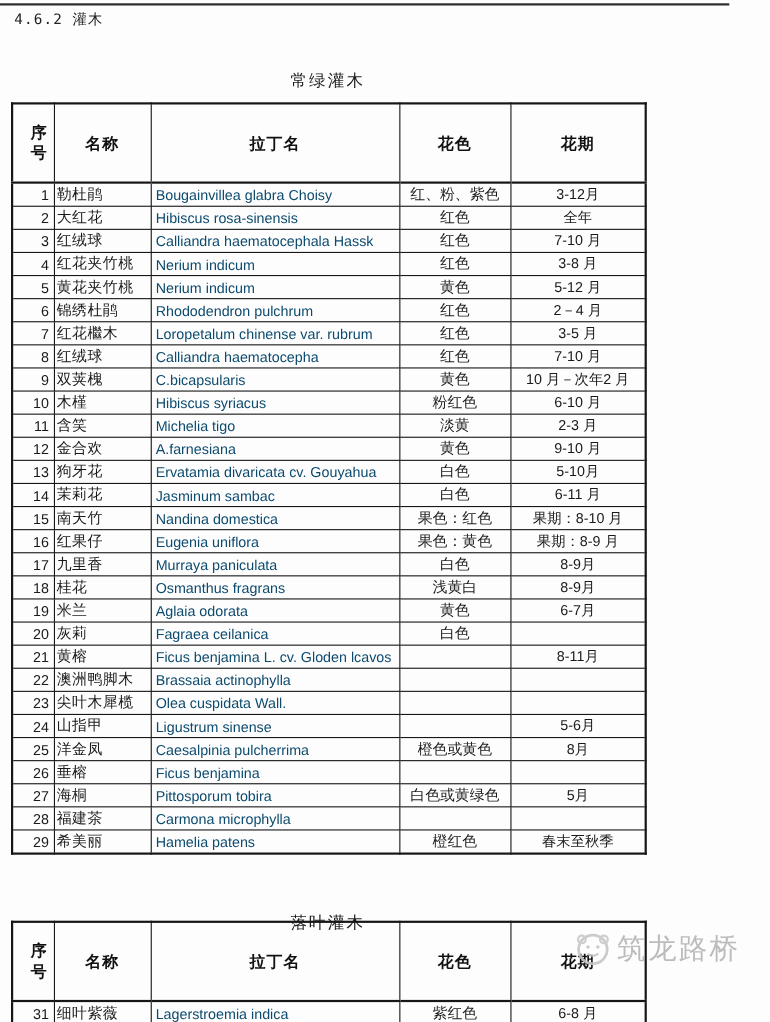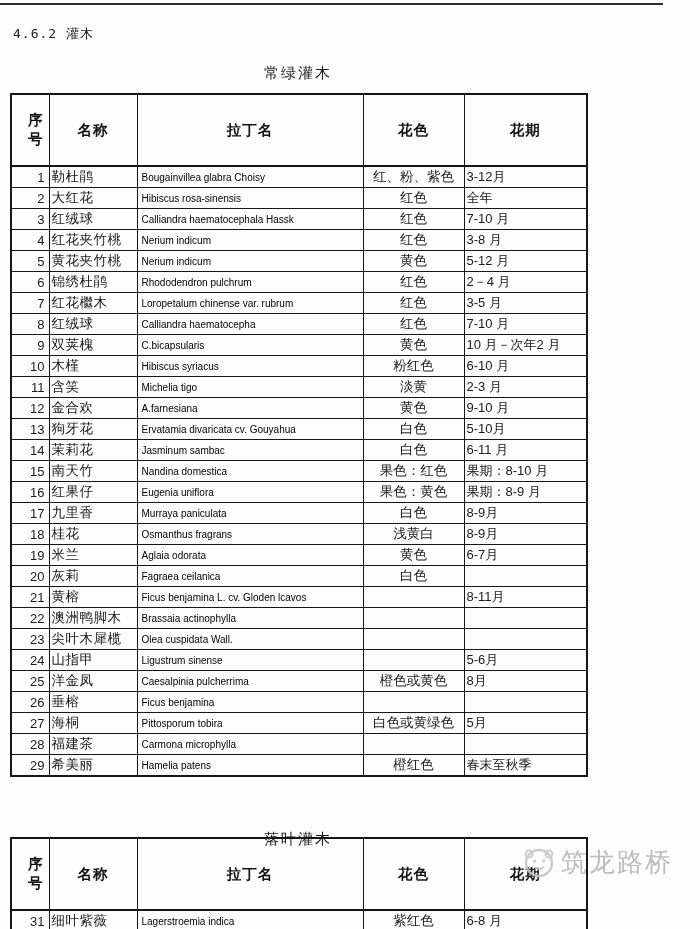--- a/index.html
+++ b/index.html
@@ -2,21 +2,21 @@
 <html><head>
 <meta charset="utf-8">
 <style>
   html,body{margin:0;padding:0;background:#fdfdfd;}
   .page{
     position:relative;width:700px;height:929px;background:#fdfdfd;overflow:hidden;
     font-family:"Liberation Sans","DejaVu Sans",sans-serif;color:#1a1a1a;
   }
   .top-rule{position:absolute;top:3px;left:0;width:663px;height:2px;background:#2c2c2c;}
   .doc-heading{
-    position:absolute;top:25px;left:13px;
+    position:absolute;top:9px;left:13px;
     font-family:"DejaVu Sans Mono",monospace;font-size:13px;letter-spacing:1px;color:#222;
   }
   .table-title{
     position:absolute;left:10px;width:576px;text-align:center;
     font-size:15px;color:#1c1c1c;letter-spacing:2px;margin-top:33px;
   }
   .t1-title{top:31px;}
   .t2-title{top:797px;}
   .shrub-table{
     position:absolute;left:10px;width:576px;
@@ -29,23 +29,23 @@
     border:1px solid #161616;border-bottom:2px solid #161616;
     height:21px;padding:16px;font-size:14.5px;font-weight:bold;
     text-align:center;color:#111;letter-spacing:1px;
   }
   .shrub-table td{
     border:1px solid #161616;height:20px;padding:0 2px;
     font-size:13.5px;vertical-align:middle;overflow:hidden;color:#1a1a1a;
   }
   td.c0{text-align:right;padding-right:4px;font-size:13px;}
   td.c1{text-align:left;padding-left:2px;letter-spacing:0.5px;}
-  td.c2{text-align:left;padding-left:4px;font-size:10px;color:#000000;}
+  td.c2{text-align:left;padding-left:4px;font-size:13px;color:#0c4a6e;}
   td.c3{text-align:center;}
-  td.c4{text-align:left;font-size:13px;}
+  td.c4{text-align:center;font-size:13px;}
   .watermark{
     position:absolute;left:521px;top:844px;display:flex;align-items:center;gap:4px;
     color:#b9b9b9;opacity:0.9;pointer-events:none;
   }
   .watermark .wm-text{font-size:26px;letter-spacing:2px;color:#b5b5b5;}
   .wm-logo{flex:0 0 auto;}
 </style>
 </head>
 <body>
 

